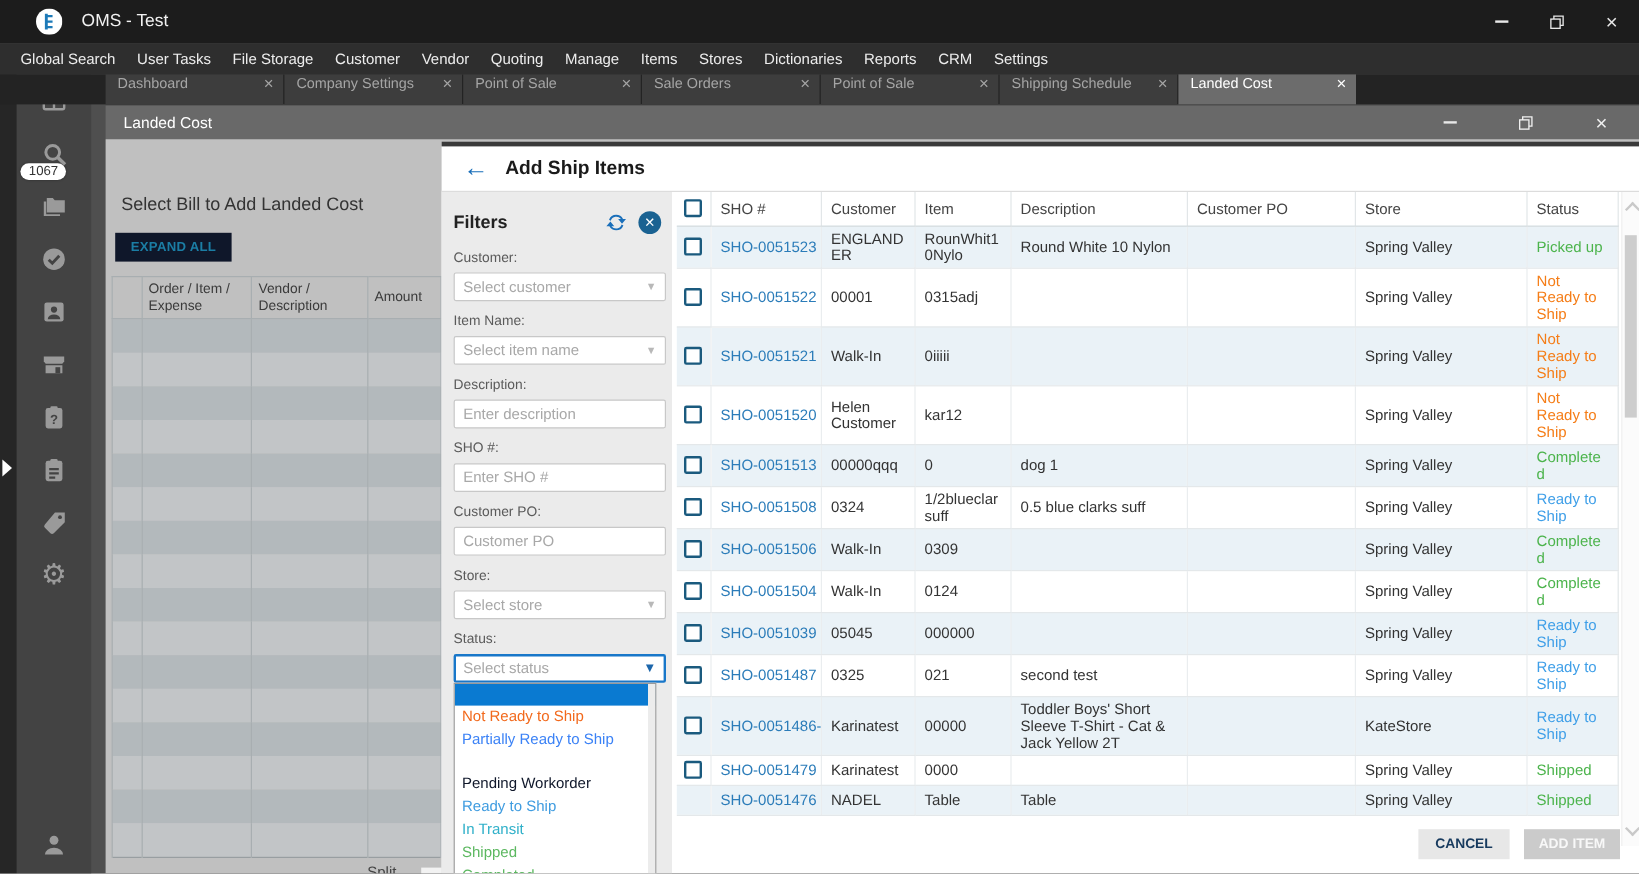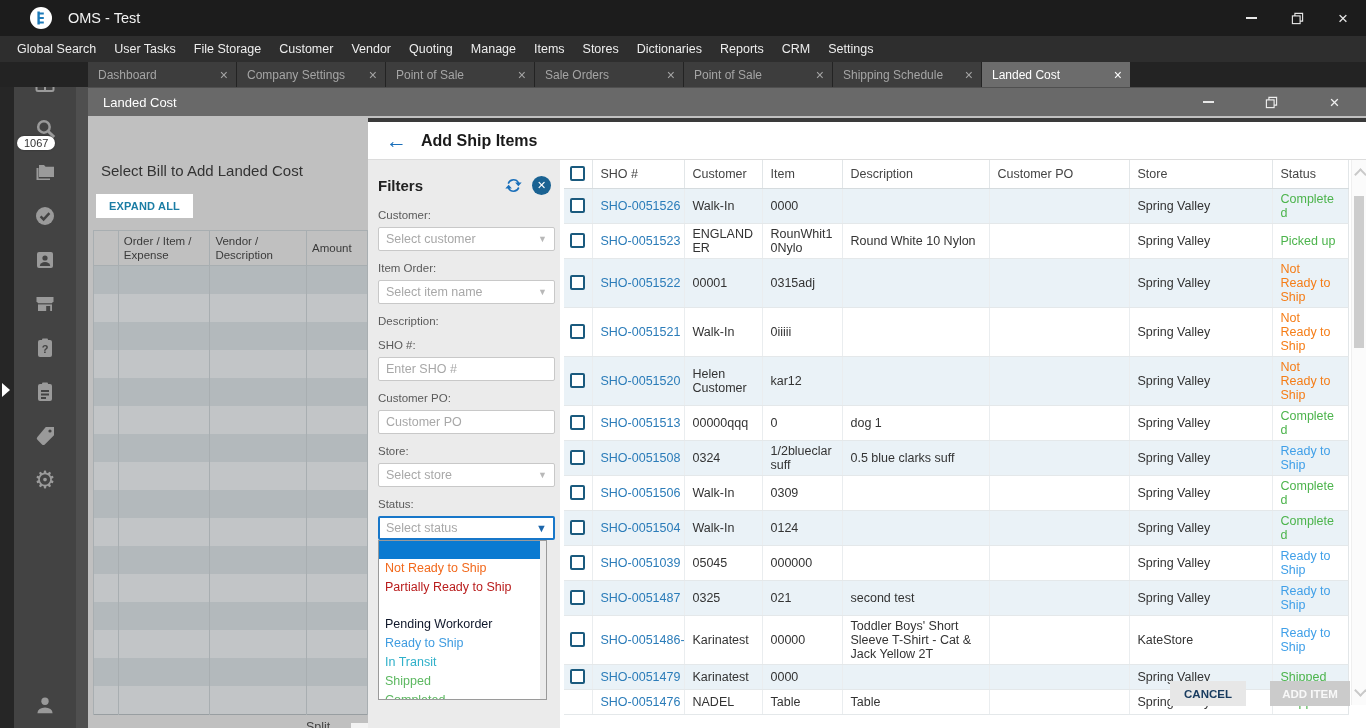--- a/index.html
+++ b/index.html
@@ -17,21 +17,21 @@
   .close-x{font-size:17px;font-weight:300;line-height:1}
 
   .menubar{position:absolute;left:0;top:36px;width:1366px;height:26px;background:#2e2e2e;
            display:flex;align-items:center;z-index:30}
   .menu-item{color:#ededed;font-size:12.5px;padding:0 9px;height:100%;display:flex;align-items:center}
   .menu-item:first-child{margin-left:8px}
 
   .tabbar{position:absolute;left:0;top:62px;width:1366px;height:25px;background:#232323;
           display:flex;gap:1px;padding-left:88px;box-sizing:border-box;z-index:30}
   .tab{width:148px;flex:none;background:#3d3d3d;color:#a5a5a5;font-size:12px;display:flex;
-       align-items:center;box-sizing:border-box;padding:0 8px 0 10px}
+       box-sizing:border-box;padding:0 8px 0 10px}
   .tab-label{flex:1;white-space:nowrap;overflow:hidden}
   .tab-close{font-size:14px;margin-left:4px;line-height:1}
   .tab.active{background:#6c6c6c;color:#fff}
 
   
   .side-strip{position:absolute;left:0;top:62px;width:14px;height:666px;background:#262626;z-index:20}
   .sidebar{position:absolute;left:14px;top:62px;width:62px;height:666px;background:#434343;z-index:20}
   .side-btn{width:62px;height:44px;display:flex;align-items:center;justify-content:center}
   .side-btn svg{display:block}
   .gear-glyph{font-size:24px;color:#9a9a9a;line-height:1}
@@ -45,21 +45,21 @@
   .lc-window{position:absolute;left:88px;top:88px;width:1278px;height:640px;z-index:10}
   .lc-titlebar{height:28px;background:#696969;display:flex;align-items:center}
   .lc-title{margin-left:15px;font-size:13px;color:#fff}
   .lc-controls{margin-left:auto;display:flex;height:100%}
   .lc-wc{width:63px;height:100%;display:flex;align-items:center;justify-content:center;color:#f0f0f0}
   .lc-body{position:relative;height:612px;background:#c0c0c0;overflow:hidden}
 
   
   .bill-panel{position:absolute;left:0;top:16px;width:280px;height:100%}
   .bill-title{margin:30px 0 0 13px;font-size:15px;color:#333}
-  .expand-btn{margin:15px 0 0 8px;width:97px;height:24px;background:#ffffff;border:0;
+  .expand-btn{margin:15px 0 0 8px;width:97px;height:24px;background:#0f172a;border:0;
               color:#1b7da4;font-weight:bold;font-size:11px;font-family:inherit;letter-spacing:.2px}
   .bill-table{margin:12px 0 0 5px;border-collapse:collapse;width:275px;font-size:11.5px;color:#3a3a3a;
               border:1px solid #989ea1}
   .bill-table th{font-weight:normal;text-align:left;padding:2px 5px;height:30px;vertical-align:middle;
                  border:1px solid #a8aeb1;line-height:1.25}
   .bill-table td{border-left:1px solid #a8aeb1;border-right:1px solid #a8aeb1;height:28px;padding:0}
   .bill-table tbody tr:nth-child(odd){background:#b3b9bc}
   .bill-table tbody tr:nth-child(even){background:#c2c5c7}
   .split-by{position:absolute;left:218px;top:588px;display:flex;align-items:center;font-size:12.5px;color:#444}
   .split-q{margin-left:8px;width:22px;height:22px;background:#f2f2f2;display:flex;align-items:center;
@@ -112,21 +112,21 @@
   td.linkcell{color:#2b7cb9;white-space:nowrap;overflow:hidden}
 
   
   .table-scroll{position:absolute;right:0;top:0;width:14px;height:545px;background:#fbfbfb;border-left:1px solid #efefef}
   .ts-thumb{position:absolute;left:2px;right:2px;top:36px;height:152px;background:#cdcdcd}
   .chev{position:absolute;left:4px;width:7px;height:7px;border-left:2px solid #c9c9c9;border-top:2px solid #c9c9c9}
   .chev.up{top:10px;transform:rotate(45deg)}
   .chev.down{bottom:10px;transform:rotate(225deg)}
 
   
-  .dlg-buttons{position:absolute;right:16px;bottom:22px;display:flex;gap:24px;z-index:5}
+  .dlg-buttons{position:absolute;right:16px;bottom:12px;display:flex;gap:12px;z-index:5}
   .btn-cancel{width:76px;height:25px;background:#e7e7e7;border:0;color:#173a5e;font-weight:bold;
               font-size:11.5px;font-family:inherit}
   .btn-add{width:80px;height:25px;background:#cbcbcb;border:0;color:#f8f8f8;font-weight:bold;
            font-size:11.5px;font-family:inherit}
 </style>
 </head>
 <body>
 
 <div class="titlebar">
   <span class="logo">
@@ -446,45 +446,46 @@
                 </svg>
             </span>
             <span class="filter-close">✕</span>
           </div>
           <div id="filter-fields">
               <div class="f-label">Customer:</div>
               <div class="f-select">
                 <span class="ph">Select customer</span>
                 <span class="arr">▼</span>
               </div>
-              <div class="f-label">Item Order:</div>
+              <div class="f-label">Item Name:</div>
               <div class="f-select">
                 <span class="ph">Select item name</span>
                 <span class="arr">▼</span>
               </div>
               <div class="f-label">Description:</div>
+              <input class="f-input" placeholder="Enter description" type="text" style="">
               <div class="f-label">SHO #:</div>
               <input class="f-input" placeholder="Enter SHO #" type="text" style="">
               <div class="f-label">Customer PO:</div>
               <input class="f-input" placeholder="Customer PO" type="text" style="">
               <div class="f-label">Store:</div>
               <div class="f-select">
                 <span class="ph">Select store</span>
                 <span class="arr">▼</span>
               </div>
               <div class="f-label">Status:</div>
               <div class="status-wrap">
                 <div class="f-select open">
                   <span class="ph">Select status</span>
                   <span class="arr">▼</span>
                 </div>
                 <div class="status-list">
                   <div class="sl-selected" style="background: rgb(10, 122, 209);"></div>
                   <div class="sl-opt" style="color: rgb(242, 105, 28);">Not Ready to Ship</div>
-                  <div class="sl-opt" style="color: #b91c1c;">Partially Ready to Ship</div>
+                  <div class="sl-opt" style="color: #3b82f6;">Partially Ready to Ship</div>
                   <div class="sl-opt" style="color: #0f172a; margin-top: 18px;">Pending Workorder</div>
                   <div class="sl-opt" style="color: rgb(63, 156, 224);">Ready to Ship</div>
                   <div class="sl-opt" style="color: rgb(47, 176, 201);">In Transit</div>
                   <div class="sl-opt" style="color: rgb(92, 184, 96);">Shipped</div>
                   <div class="sl-opt" style="color: rgb(92, 184, 96);">Completed</div>
                   <div class="sl-opt" style="color: rgb(92, 184, 96);">Picked up</div>
                   <span class="sl-scroll"></span>
                 </div>
               </div>
             </div>
@@ -514,32 +515,20 @@
                   <th>Customer PO</th>
                   <th>Store</th>
                   <th>Status</th>
                 </tr>
               </thead>
             <tbody id="ship-rows">
                 <tr>
                   <td class="cbcell">
                     <div class="checkbox"></div>
                   </td>
-                  <td class="linkcell">SHO-0051526</td>
-                  <td>Walk-In</td>
-                  <td>0000</td>
-                  <td></td>
-                  <td></td>
-                  <td>Spring Valley</td>
-                  <td style="color: rgb(76, 180, 76);">Completed</td>
-                </tr>
-                <tr>
-                  <td class="cbcell">
-                    <div class="checkbox"></div>
-                  </td>
                   <td class="linkcell">SHO-0051523</td>
                   <td>ENGLANDER</td>
                   <td>RounWhit10Nylo</td>
                   <td>Round White 10 Nylon</td>
                   <td></td>
                   <td>Spring Valley</td>
                   <td style="color: rgb(76, 180, 76);">Picked up</td>
                 </tr>
                 <tr>
                   <td class="cbcell">

